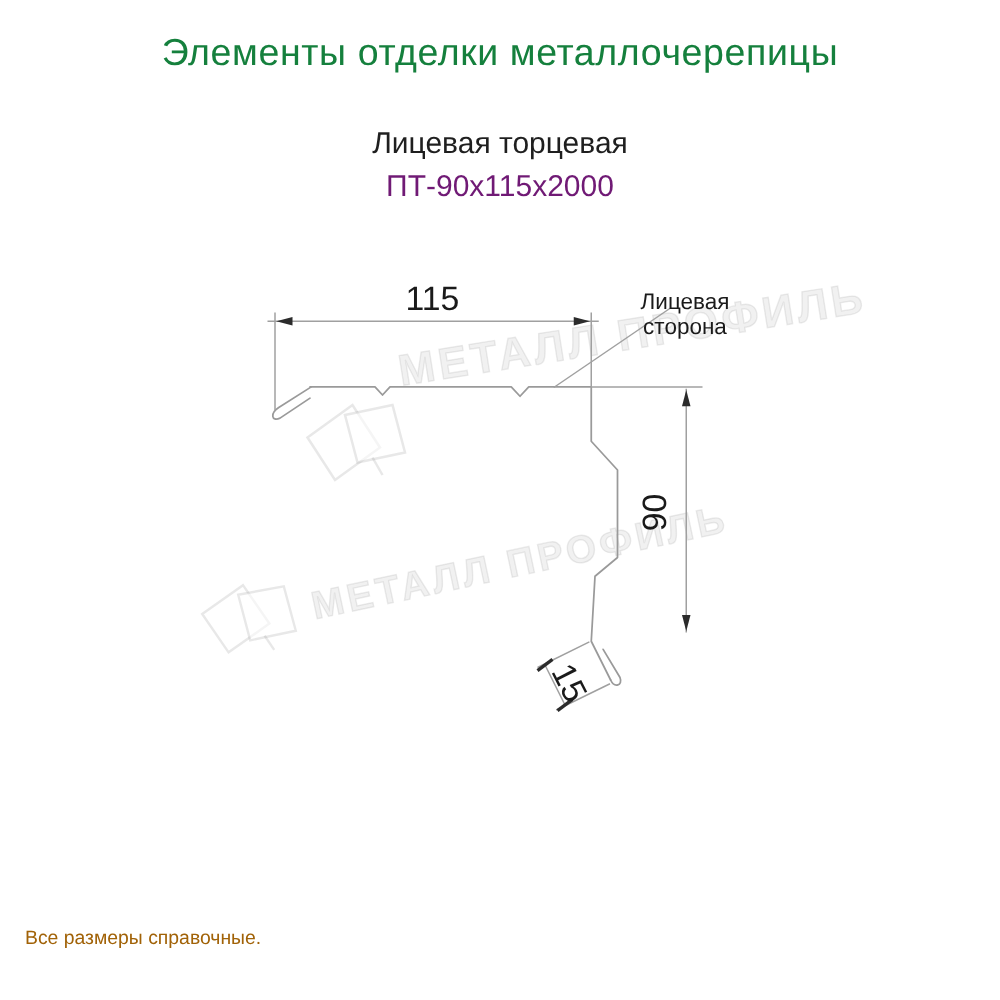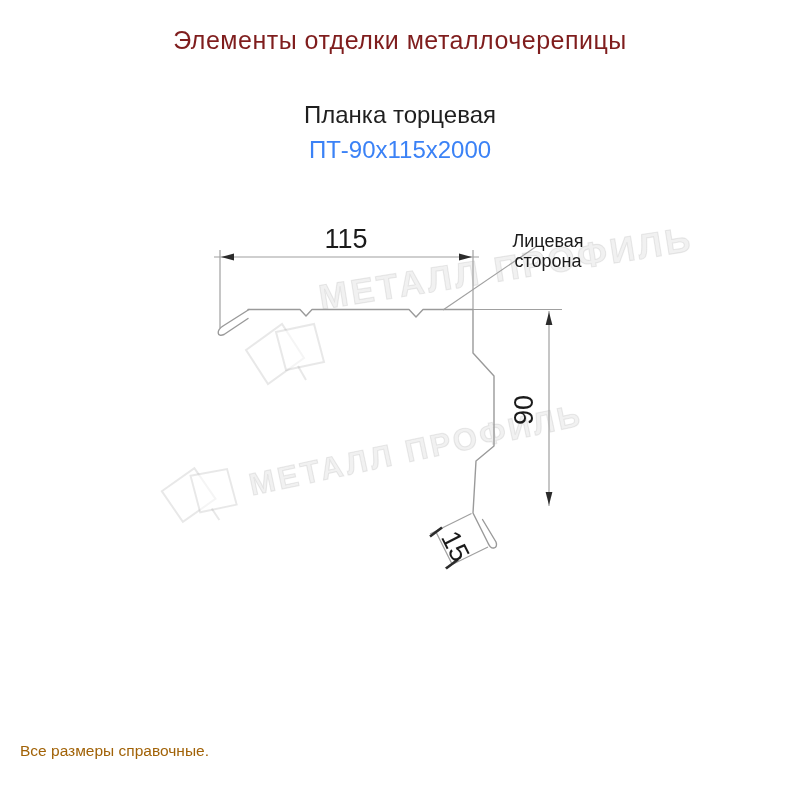--- a/index.html
+++ b/index.html
@@ -1,23 +1,23 @@
 <!DOCTYPE html>
 <html><head>
 <meta charset="utf-8">
 <style>
   html,body{margin:0;padding:0;background:#fff;}
   body{
     width:800px;height:800px;position:relative;overflow:hidden;
     font-family:"Liberation Sans", sans-serif;color:#1a1a1a;
   }
   .title{position:absolute;left:0;width:800px;text-align:center;white-space:nowrap;}
-  #main-title{top:26px;font-size:25px;letter-spacing:.5px;color:#7f1d1d;}
+  #main-title{top:26px;font-size:30px;letter-spacing:.5px;color:#15803d;}
   #product-name{top:101px;font-size:24px;color:#1f1f1f;}
-  #product-code{top:136px;font-size:24px;color:#3b82f6;}
+  #product-code{top:136px;font-size:24px;color:#701a75;}
 
   #drawing-svg{position:absolute;left:0;top:0;width:800px;height:800px;z-index:2;}
 
   .thin{stroke:#a0a0a0;stroke-width:1.2;fill:none;}
   .profile{stroke:#9a9a9a;stroke-width:1.4;fill:none;stroke-linejoin:round;stroke-linecap:round;}
   .arrow{fill:#2b2b2b;stroke:none;}
   .tick{stroke:#2b2b2b;stroke-width:2.6;}
   .dim-text{font-family:"Liberation Sans",sans-serif;font-size:27px;fill:#1a1a1a;}
   .label-text{font-family:"Liberation Sans",sans-serif;font-size:18px;fill:#1a1a1a;}
 
@@ -30,21 +30,21 @@
   }
   #wm-text-upper{left:316px;top:278px;position:absolute;font-size:35px;transform:rotate(-9deg);}
   #wm-text-lower{left:246px;top:468px;position:absolute;font-size:31px;transform:rotate(-12deg);}
 
   #footer{position:absolute;left:20px;top:740px;font-size:15.5px;line-height:21px;color:#a16207;}
 </style>
 </head>
 <body>
 
 <div class="title" id="main-title">Элементы отделки металлочерепицы</div>
-<div class="title" id="product-name">Планка торцевая</div>
+<div class="title" id="product-name">Лицевая торцевая</div>
 <div class="title" id="product-code">ПТ-90х115х2000</div>
 
 <div class="watermark" style="left:238px;top:306px;">
   <svg width="100" height="98" viewBox="0 0 100 98">
     <path d="M8 44 L44 18 L66 52 L30 78 Z" fill="rgba(255,255,255,0.55)" stroke="rgba(150,150,150,0.22)" stroke-width="2"></path>
     <path d="M38 26 L76 18 L86 56 L48 64 Z" fill="rgba(255,255,255,0.55)" stroke="rgba(150,150,150,0.22)" stroke-width="2"></path>
     <path d="M60 60 L68 74" fill="none" stroke="rgba(150,150,150,0.22)" stroke-width="2"></path>
   </svg>
 </div>
 <div class="wm-text" id="wm-text-upper">МЕТАЛЛ ПРОФИЛЬ</div>

